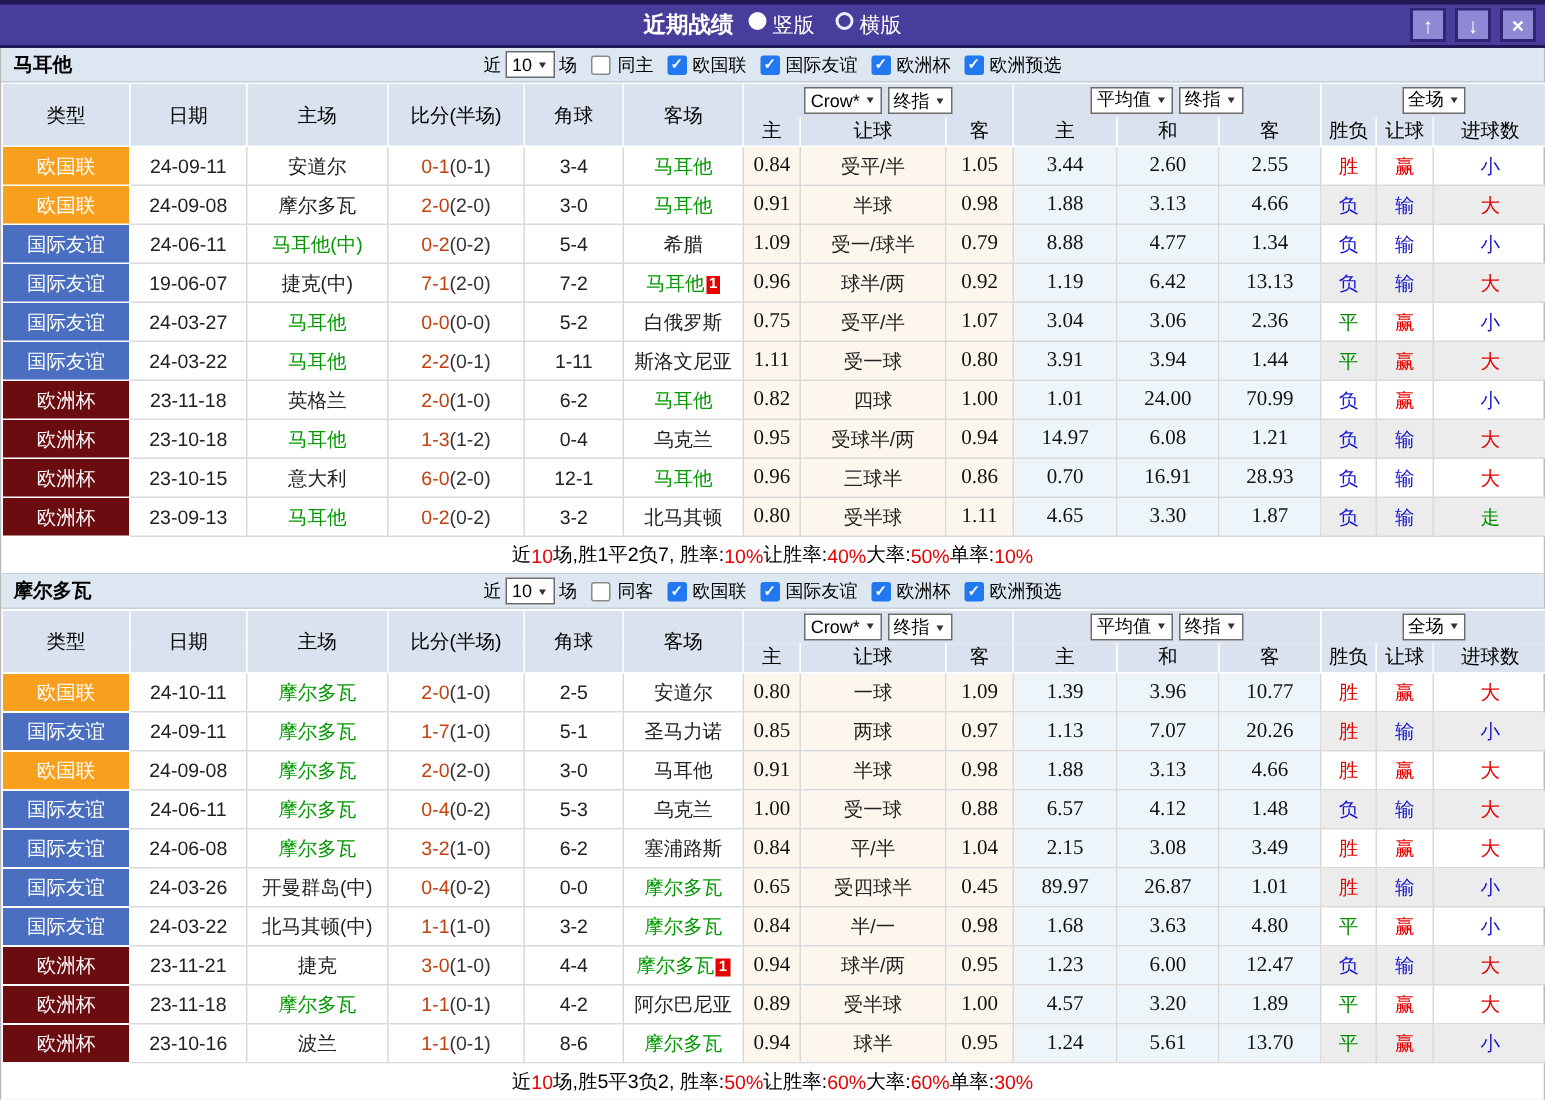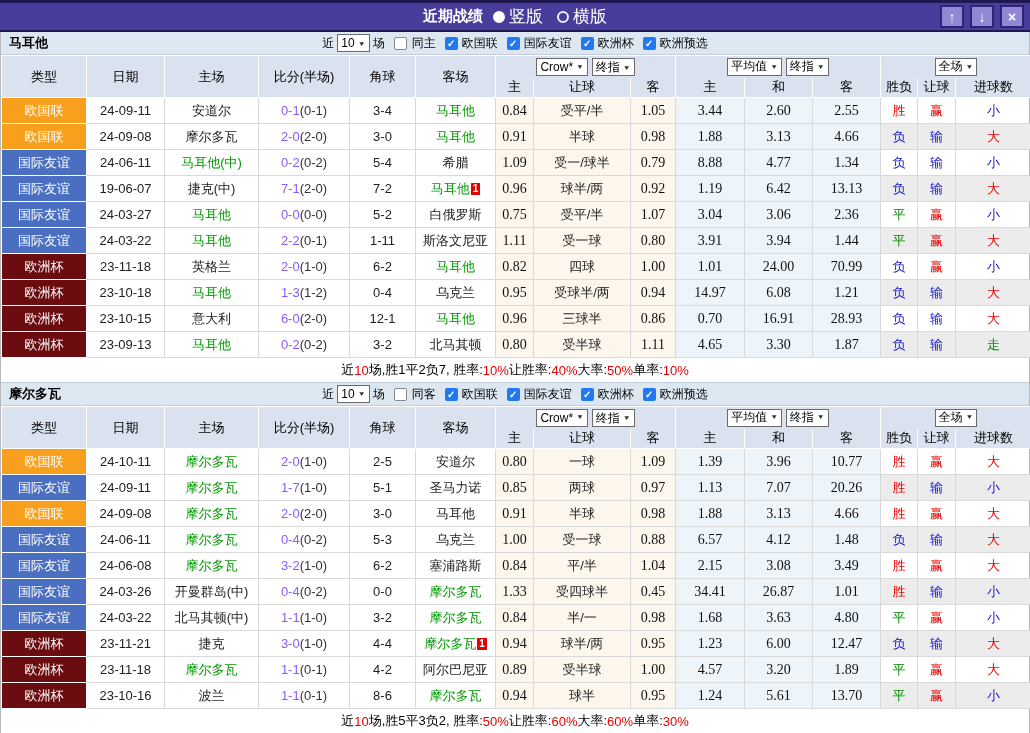--- a/index.html
+++ b/index.html
@@ -4,21 +4,21 @@
 <style>
   * { box-sizing: border-box; margin: 0; padding: 0; }
   html,body { width:1030px; height:733px; overflow:hidden;
     font-family:"Liberation Sans", sans-serif; font-size:13px; color:#222; background:#fff; }
 
   
   .titlebar { height:32px; background:#483d9b; border-top:3px solid #201853; border-bottom:2px solid #201853;
     display:flex; align-items:center; justify-content:center; position:relative; color:#fff; }
   .titlebar .title { font-weight:bold; font-size:15px; margin-right:10px; }
   .radio-group { display:flex; align-items:center; gap:14px; }
-  .radio-opt { display:flex; align-items:center; gap:4px; font-size:17px; cursor:default; }
+  .radio-opt { display:flex; align-items:flex-start; gap:4px; font-size:14px; cursor:default; }
   .radio-dot { width:12px; height:12px; border-radius:50%; background:#fff; border:2px solid #fff; }
   .radio-dot.off { background:transparent; border:2px solid #eef; }
   .win-btns { position:absolute; right:6px; top:2px; display:flex; gap:6px; }
   .win-btn { width:24px; height:23px; background:#9188d5; border:2px solid #2f2478;
     color:#fff; font-weight:bold; font-size:14px; display:flex; align-items:center; justify-content:center; }
 
   
   .filter-row { height:23px; background:#dde7f2; position:relative;
     display:flex; align-items:center; justify-content:center; border-bottom:1px solid #c5cfdb; }
   .team-name { position:absolute; left:8px; font-weight:bold; font-size:13px; color:#000; }
@@ -39,21 +39,21 @@
   tr.h2 th { height:20px; }
   th.grp { border-bottom:none; }
   tr.h2 th { border-top:none; }
   tbody td { height:26px; text-align:center; border:1px solid #d9d9d9; overflow:hidden; white-space:nowrap; }
   td.lg { color:#fff; border:1px solid #fff; font-size:13px; }
   td.creambg { background:#fdf6ec; }
   td.bluebg { background:#edf5fb; }
   .num { font-family:"Liberation Serif", serif; font-size:14px; color:#111; }
   td.res { font-size:13px; }
   td.res.shade { background:#ececec; }
-  .score-main { color:#8b5cf6; }
+  .score-main { color:#c2410c; }
   .score-half { color:#333; }
   .focal { color:#009900; }
   .badge1 { display:inline-block; background:#e60000; color:#fff; font-size:10px; line-height:12px;
     padding:0 2px; margin-left:1px; position:relative; top:-1px; font-weight:bold; }
   .summary { height:25px; display:flex; align-items:center; justify-content:center;
     font-size:13px; color:#000; border-bottom:1px solid #c5cfdb; background:#fff; }
   .summary .red { color:#e60000; }
   .section { border-left:1px solid #b9b9b9; border-right:1px solid #b9b9b9; }
 </style>
 </head>
@@ -525,24 +525,24 @@
           <td class="res" style="color: rgb(230, 0, 0);">赢</td>
           <td class="res" style="color: rgb(230, 0, 0);">大</td>
         </tr>
         <tr>
           <td class="lg" style="background: rgb(74, 111, 192);">国际友谊</td>
           <td>24-03-26</td>
           <td><span>开曼群岛(中)</span></td>
           <td><span class="score-main">0-4</span><span class="score-half">(0-2)</span></td>
           <td>0-0</td>
           <td><span class="focal">摩尔多瓦</span></td>
-          <td class="creambg num">1.33</td>
+          <td class="creambg num">0.65</td>
           <td class="creambg">受四球半</td>
           <td class="creambg num">0.45</td>
-          <td class="bluebg num">34.41</td>
+          <td class="bluebg num">89.97</td>
           <td class="bluebg num">26.87</td>
           <td class="bluebg num">1.01</td>
           <td class="res shade" style="color: rgb(230, 0, 0);">胜</td>
           <td class="res shade" style="color: rgb(20, 20, 204);">输</td>
           <td class="res shade" style="color: rgb(20, 20, 204);">小</td>
         </tr>
         <tr>
           <td class="lg" style="background: rgb(74, 111, 192);">国际友谊</td>
           <td>24-03-22</td>
           <td><span>北马其顿(中)</span></td>

